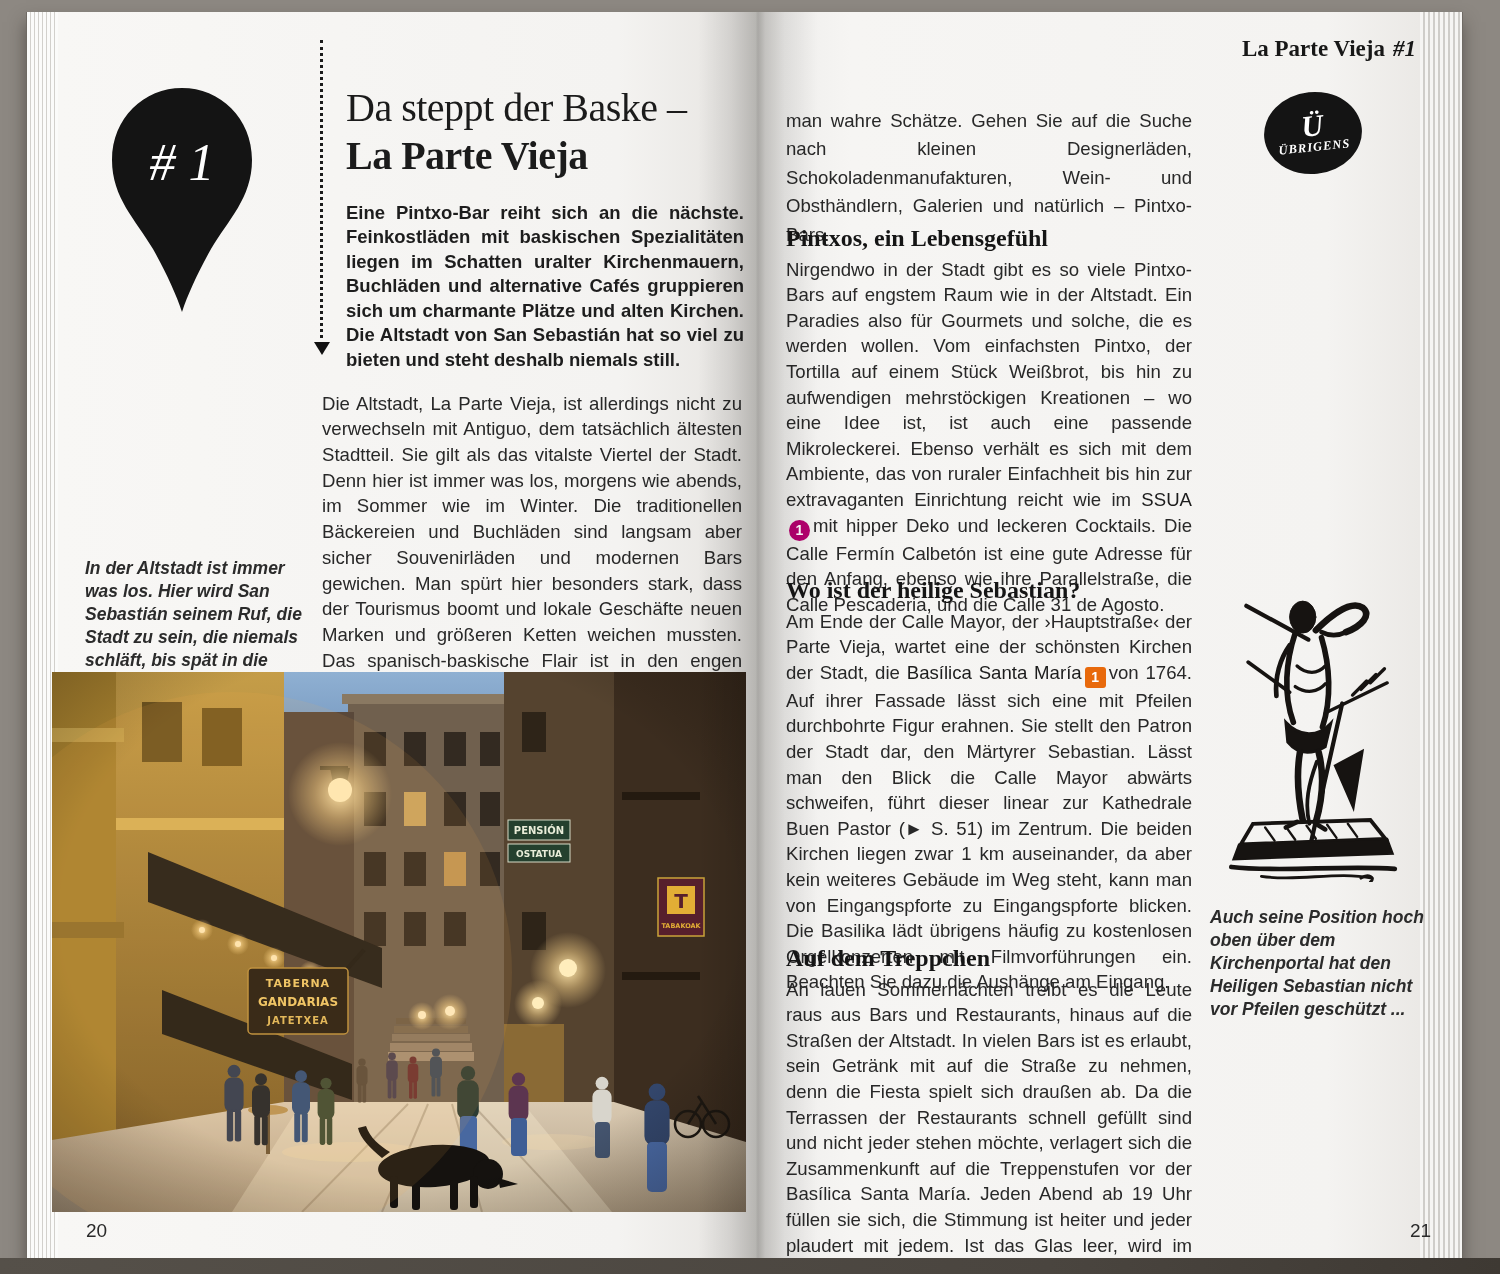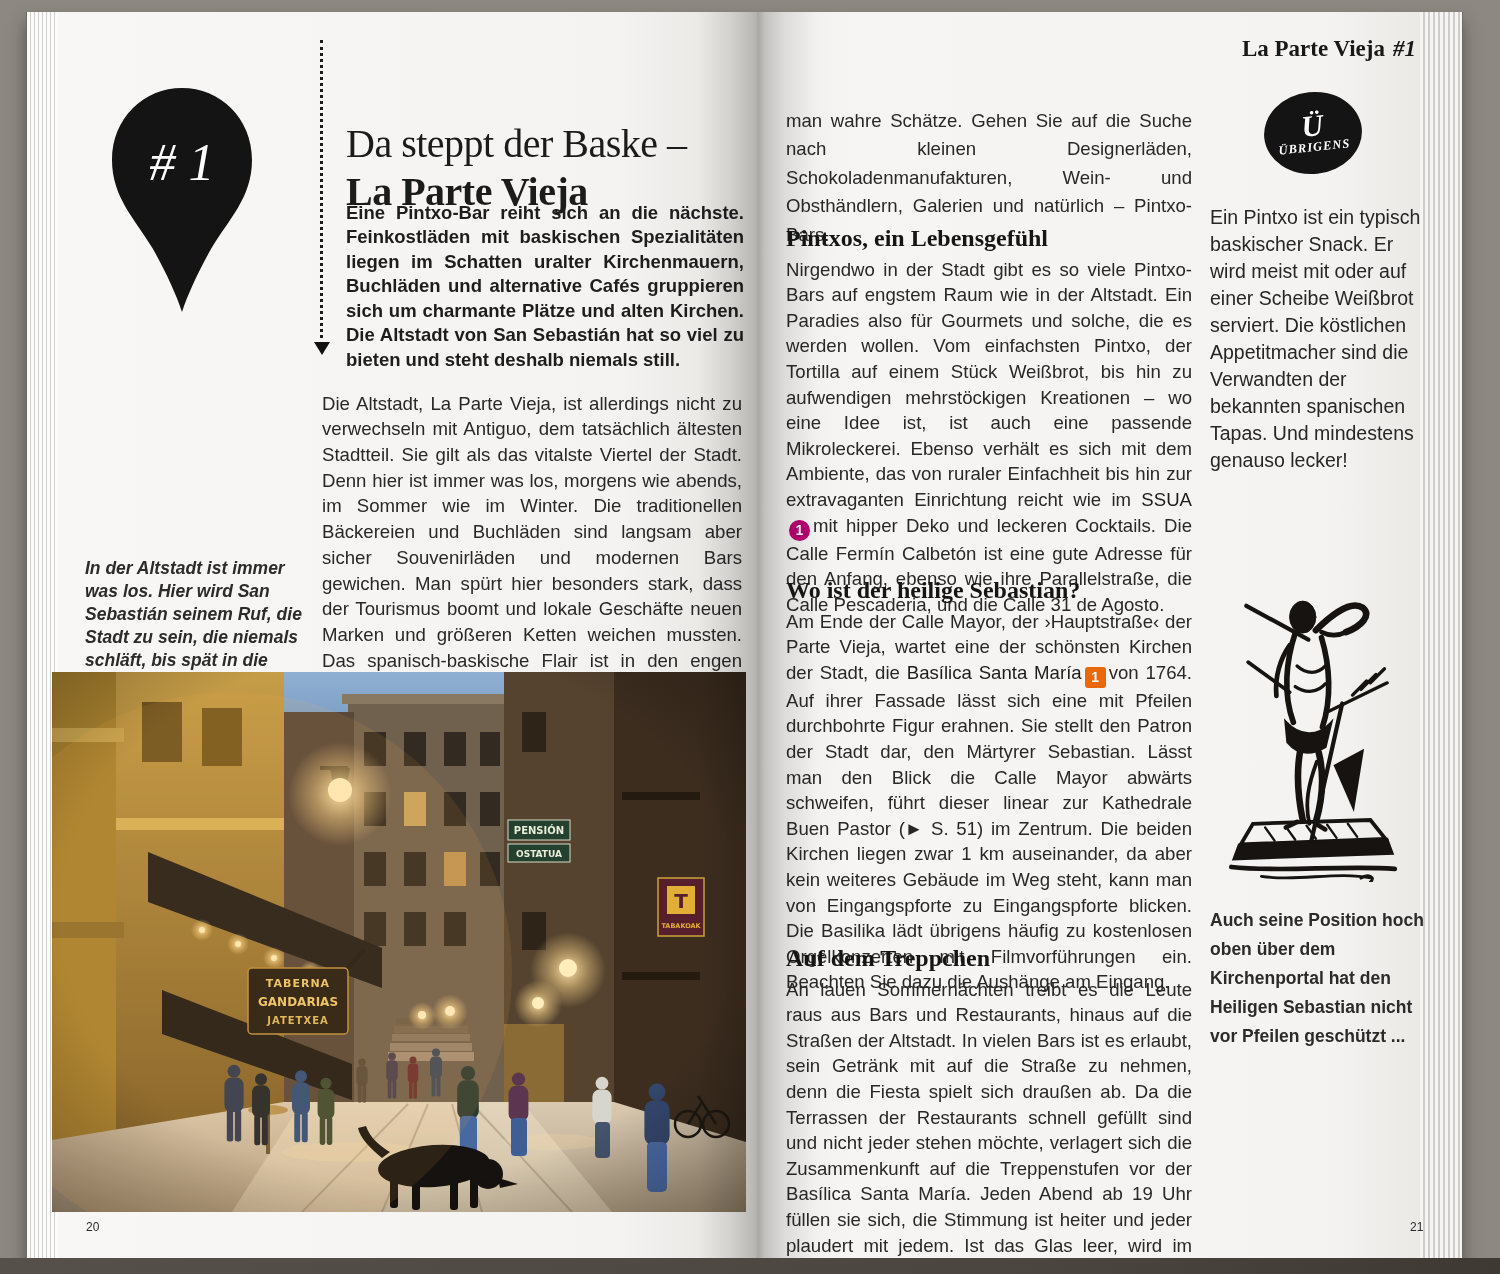--- a/index.html
+++ b/index.html
@@ -28,31 +28,31 @@
     background:linear-gradient(to right,rgba(0,0,0,0) 0%,rgba(0,0,0,.16) 48%,rgba(0,0,0,.22) 50%,rgba(0,0,0,.12) 56%,rgba(0,0,0,0) 100%);}
 
   
   .pin{position:absolute;left:54px;top:76px;width:140px;height:224px;}
   .pin text{font-family:"Liberation Serif",serif;font-style:italic;fill:#fff;font-size:52px;}
   .dotline{position:absolute;left:262px;top:28px;height:298px;width:0;
     border-left:3px dotted #1b1b1b;}
   .dotarrow{position:absolute;left:256px;top:330px;width:0;height:0;
     border-left:8px solid transparent;border-right:8px solid transparent;border-top:13px solid #111;}
   .headline{position:absolute;left:288px;top:72px;width:410px;
-    font-family:"Liberation Serif",serif;font-size:40px;line-height:48px;color:#1b1b1b;letter-spacing:-0.5px;margin-top:36px;}
+    font-family:"Liberation Serif",serif;font-size:40px;line-height:48px;color:#1b1b1b;letter-spacing:-0.5px;}
   .headline .hl2{font-weight:bold;}
   .intro{position:absolute;left:288px;top:170px;width:398px;
     font-weight:bold;font-size:18.5px;line-height:24.6px;text-align:justify;color:#1d1d1d;}
   .lbody{position:absolute;left:264px;top:360px;width:420px;
     font-size:18.6px;line-height:25.7px;text-align:justify;color:#282828;}
   .photocap{position:absolute;left:27px;top:527px;width:218px;
     font-style:italic;font-weight:bold;font-size:17.5px;line-height:23px;color:#2b2b2b;}
   .photo{position:absolute;left:-6px;top:660px;width:694px;height:540px;overflow:hidden;
     box-shadow:inset 0 0 0 1px rgba(0,0,0,.08);}
-  .pagenum{position:absolute;top:1208px;font-size:12px;color:#2a2a2a;}
+  .pagenum{position:absolute;top:1208px;font-size:19px;color:#2a2a2a;}
   .pagenum.left{left:28px;}
   .pagenum.right{left:652px;}
 
   
   .runhead{position:absolute;right:4px;top:24px;font-family:Liberation Serif, serif;
     font-size:23px;font-weight:bold;color:#171717;}
   .runhead .num{font-style:italic;font-weight:600;margin-left:8px;}
   .maincol{position:absolute;left:28px;top:0;width:406px;}
   .cont{position:absolute;left:0;top:76px;width:406px;font-size:18.6px;line-height:28.5px;
     text-align:justify;color:#282828;}
@@ -68,21 +68,21 @@
   .uebadge{position:absolute;left:506px;top:80px;width:98px;height:82px;
     background:#141414;border-radius:50%;transform:rotate(-6deg);
     display:flex;flex-direction:column;align-items:center;justify-content:center;color:#fff;
     font-family:"Liberation Serif",serif;}
   .uebadge .ue{font-size:30px;font-weight:bold;font-style:italic;line-height:28px;}
   .uebadge .uel{font-size:12.5px;font-weight:bold;font-style:italic;letter-spacing:1px;}
   .sidetext{position:absolute;left:452px;top:172px;width:216px;
     font-size:19.5px;line-height:27px;color:#262626;}
   .sketch{position:absolute;left:460px;top:560px;width:192px;height:310px;}
   .sketchcap{position:absolute;left:452px;top:876px;width:218px;
-    font-weight:bold;font-size:17.5px;line-height:29px;color:#2b2b2b;}
+    font-style:italic;font-weight:bold;font-size:17.5px;line-height:23px;color:#2b2b2b;}
 </style>
 </head>
 <body>
 
 <div class="book">
   <div class="edge-left"></div>
   <div class="edge-right"></div>
 
   <div class="page page-left">
 
@@ -314,21 +314,20 @@
       <p class="sbody" style="top:578px;"><span>Am Ende der Calle Mayor, der ›Hauptstraße‹ der Parte Vieja, wartet eine der schönsten Kirchen der Stadt, die </span><span class="venue">Basílica Santa María</span><span class="badge square">1</span><span>von 1764. Auf ihrer Fassade lässt sich eine mit Pfeilen durchbohrte Figur erahnen. Sie stellt den Patron der Stadt dar, den Märtyrer Sebastian. Lässt man den Blick die Calle Mayor abwärts schweifen, führt dieser linear zur Kathedrale Buen Pastor (► S. 51) im Zentrum. Die beiden Kirchen liegen zwar 1 km auseinander, da aber kein weiteres Gebäude im Weg steht, kann man von Eingangspforte zu Eingangspforte blicken. Die Basilika lädt übrigens häufig zu kostenlosen Orgelkonzerten mit Filmvorführungen ein. Beachten Sie dazu die Aushänge am Eingang.</span></p>
 
       <h2 class="shead" style="top:913px;">Auf dem Treppchen</h2>
       <p class="sbody" style="top:946px;"><span>An lauen Sommernächten treibt es die Leute raus aus Bars und Restaurants, hinaus auf die Straßen der Altstadt. In vielen Bars ist es erlaubt, sein Getränk mit auf die Straße zu nehmen, denn die Fiesta spielt sich draußen ab. Da die Terrassen der Restaurants schnell gefüllt sind und nicht jeder stehen möchte, verlagert sich die Zusammenkunft auf die Treppenstufen vor der Basílica Santa María. Jeden Abend ab 19 Uhr füllen sie sich, die Stimmung ist heiter und jeder plaudert mit jedem. Ist das Glas leer, wird im angrenzenden </span><span class="venue">Restaurant Atari</span><span class="badge">2</span><span>ein-</span></p>
     </div>
 
     <div class="uebadge">
       <div class="ue">Ü</div>
       <div class="uel">ÜBRIGENS</div>
     </div>
-    <p class="sidetext">Ein Pintxo ist ein typisch baskischer Snack. Er wird meist mit oder auf einer Scheibe Weißbrot serviert. Die köstlichen Appetitmacher sind die Verwandten der bekannten spanischen Tapas. Und mindestens genauso lecker!</p>
 
     <svg class="sketch" viewBox="0 0 200 330">
       <g stroke="#161311" fill="none" stroke-linecap="round">
         <ellipse cx="88" cy="48" rx="14" ry="17" fill="#161311"></ellipse>
         <path d="M102,62 C120,44 140,30 152,38 C162,46 150,58 134,64" stroke-width="7"></path>
         <path d="M134,64 C126,68 116,68 108,64" stroke-width="5"></path>
         <path d="M80,65 C70,95 67,130 78,160" stroke-width="6"></path>
         <path d="M108,70 C117,100 119,135 109,165" stroke-width="6"></path>
         <path d="M82,100 C92,109 104,109 112,100" stroke-width="3.5"></path>
         <path d="M80,122 C92,130 104,128 112,119" stroke-width="3.5"></path>

